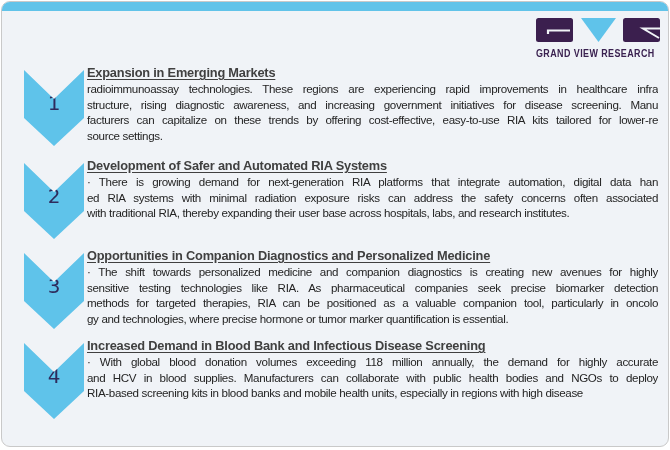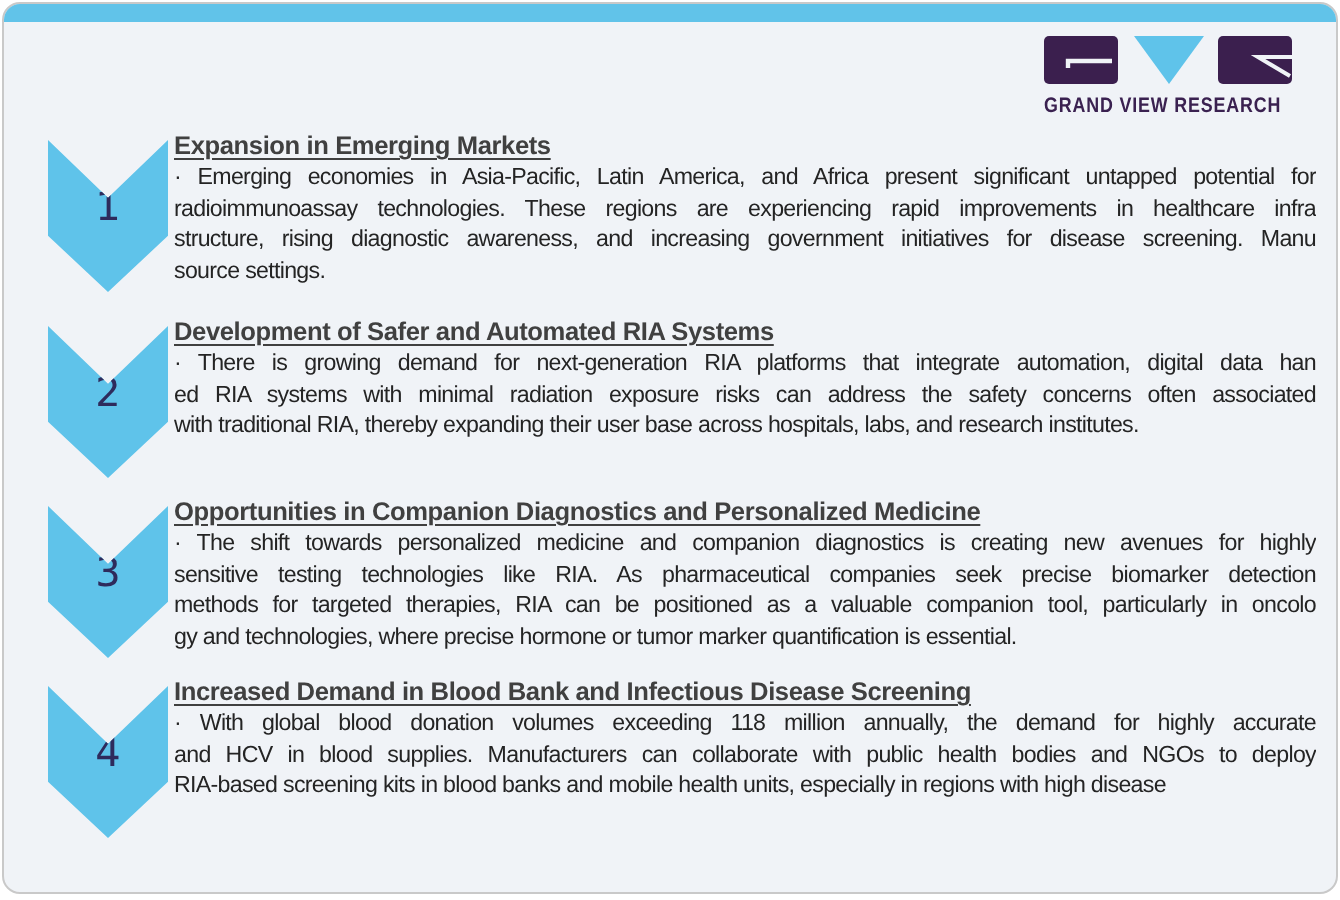--- a/index.html
+++ b/index.html
@@ -15,21 +15,21 @@
     background:#f0f3f7;
     border:1.5px solid #c9c9c9;
     border-radius:9px;
     overflow:hidden;
   }
   .accent-bar {
     position:absolute; left:0; top:0; right:0; height:9px;
     background:#61c3e9;
   }
   
-  .logo { position:absolute; top:16px; right:22px; width:124px; }
+  .logo { position:absolute; top:16px; right:8px; width:124px; }
   .logo-blocks { display:flex; align-items:flex-start; justify-content:space-between; height:24px; }
   .logo-blocks svg { display:block; }
   .brand-name {
     margin-top:5px;
     font-size:10.5px; font-weight:bold; color:#3a2150;
     letter-spacing:0.5px; white-space:nowrap;
     transform:scaleX(0.85); transform-origin:0 50%;
   }
   
   .content { position:absolute; left:22px; top:63px; right:10px; }
@@ -99,23 +99,23 @@
 
     <div class="section gap-lg">
       <div class="chev-col">
         <div class="chevron">
           <span class="step-number">1</span>
         </div>
       </div>
       <div class="text-col">
         <div class="sec-title">Expansion in Emerging Markets</div>
         <div class="sec-body">
-            <span class="body-line">· Emerging economies in Asia-Pacific, Latin America, and Africa present significant untapped potential for</span>
             <span class="body-line">radioimmunoassay technologies. These regions are experiencing rapid improvements in healthcare infra</span>
             <span class="body-line">structure, rising diagnostic awareness, and increasing government initiatives for disease screening. Manu</span>
+            <span class="body-line">facturers can capitalize on these trends by offering cost-effective, easy-to-use RIA kits tailored for lower-re</span>
             <span class="body-line">source settings.</span>
           </div>
       </div>
     </div>
 
     <div class="section gap-sm">
       <div class="chev-col">
         <div class="chevron">
           <span class="step-number">2</span>
         </div>

